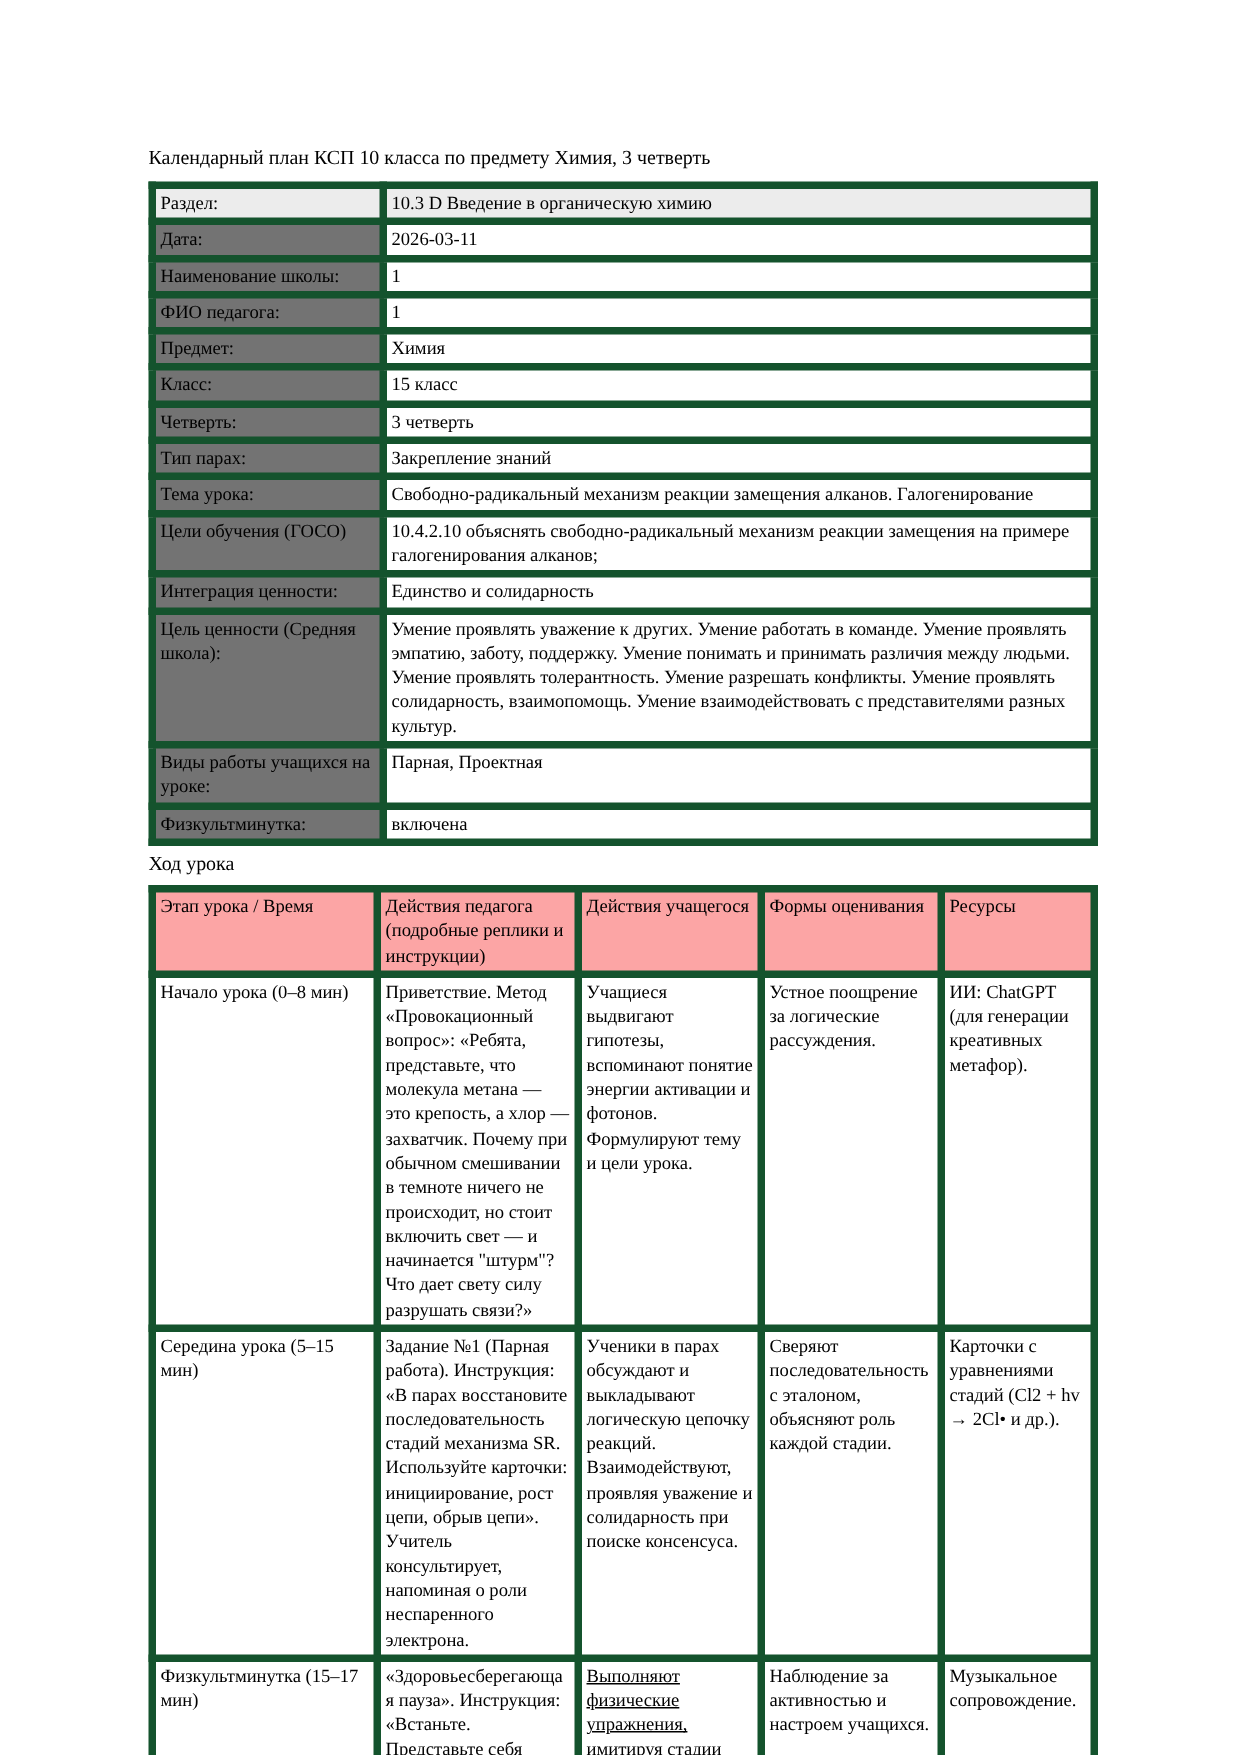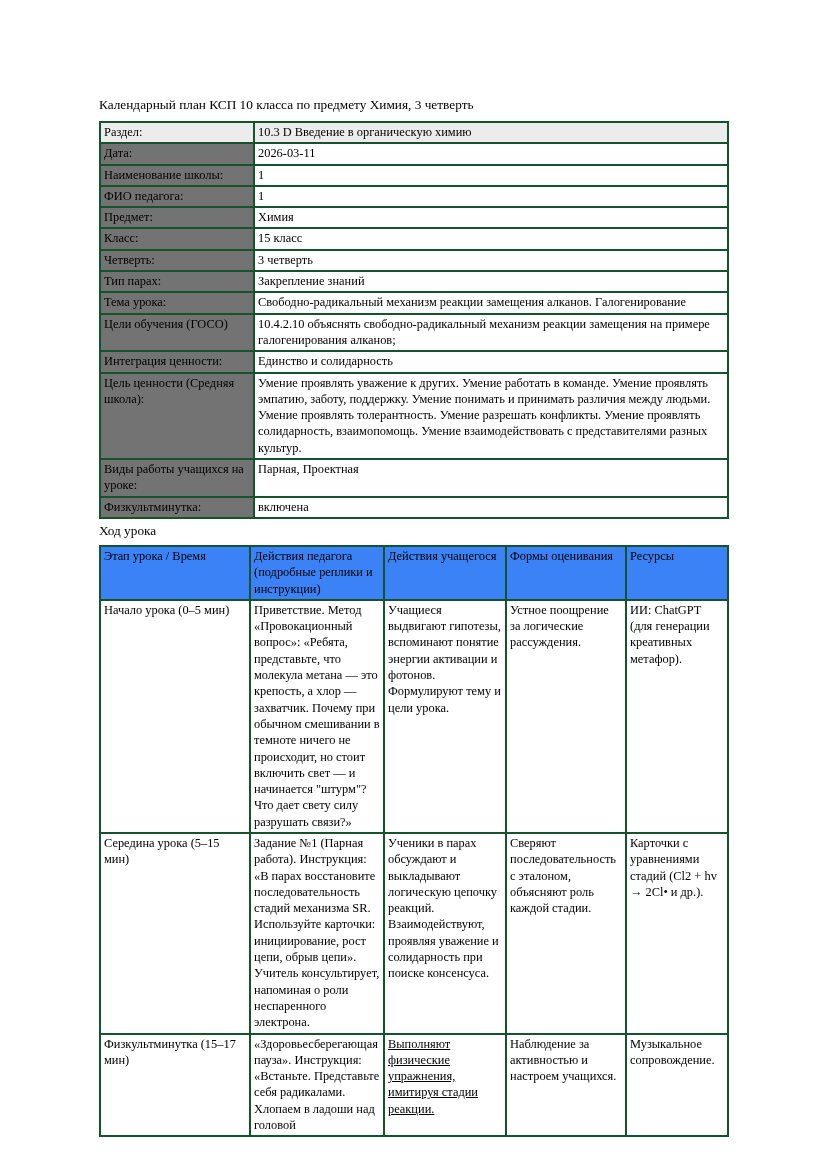--- a/index.html
+++ b/index.html
@@ -39,42 +39,42 @@
     margin: 3px 0 6px 0;
   }
   table {
     border-collapse: collapse;
     width: 628px;
     table-layout: fixed;
     font-size: 12.4px;
     line-height: 16.3px;
   }
   table td, table th {
-    border: 2px solid #14532d;
+    border: 5px solid #14532d;
     vertical-align: top;
     padding: 1px 3px 2px 3px;
     text-align: left;
     font-weight: normal;
     word-wrap: break-word;
     overflow-wrap: break-word;
     hyphens: none;
   }
   
   .t-info col.c-label { width: 154px; }
   .t-info col.c-value { width: 474px; }
   .t-info td.label { background: #737373; }
   .t-info tr.shaded td { background: #ececec; }
 
   
   .t-flow col.c1 { width: 150px; }
   .t-flow col.c2 { width: 134px; }
   .t-flow col.c3 { width: 122px; }
   .t-flow col.c4 { width: 120px; }
   .t-flow col.c5 { width: 102px; }
-  .t-flow thead td { background: #3b82f6; }
+  .t-flow thead td { background: #fca5a5; }
   .t-flow td { height: auto; }
 </style>
 </head>
 <body>
 
 <div class="page">
   <div class="content">
 
     <p class="doc-title">Календарный план КСП 10 класса по предмету Химия, 3 четверть</p>
 
@@ -157,21 +157,21 @@
           <tr>
             <td>Этап урока / Время</td>
             <td>Действия педагога (подробные реплики и инструкции)</td>
             <td>Действия учащегося</td>
             <td>Формы оценивания</td>
             <td>Ресурсы</td>
           </tr>
         </thead>
       <tbody>
           <tr>
-            <td>Начало урока (0–5 мин)</td>
+            <td>Начало урока (0–8 мин)</td>
             <td>Приветствие. Метод «Провокационный вопрос»: «Ребята, представьте, что молекула метана — это крепость, а хлор — захватчик. Почему при обычном смешивании в темноте ничего не происходит, но стоит включить свет — и начинается "штурм"? Что дает свету силу разрушать связи?»</td>
             <td>Учащиеся выдвигают гипотезы, вспоминают понятие энергии активации и фотонов. Формулируют тему и цели урока.</td>
             <td>Устное поощрение за логические рассуждения.</td>
             <td>ИИ: ChatGPT (для генерации креативных метафор).</td>
           </tr>
           <tr>
             <td>Середина урока (5–15 мин)</td>
             <td>Задание №1 (Парная работа). Инструкция: «В парах восстановите последовательность стадий механизма SR. Используйте карточки: инициирование, рост цепи, обрыв цепи». Учитель консультирует, напоминая о роли неспаренного электрона.</td>
             <td>Ученики в парах обсуждают и выкладывают логическую цепочку реакций. Взаимодействуют, проявляя уважение и солидарность при поиске консенсуса.</td>
             <td>Сверяют последовательность с эталоном, объясняют роль каждой стадии.</td>

